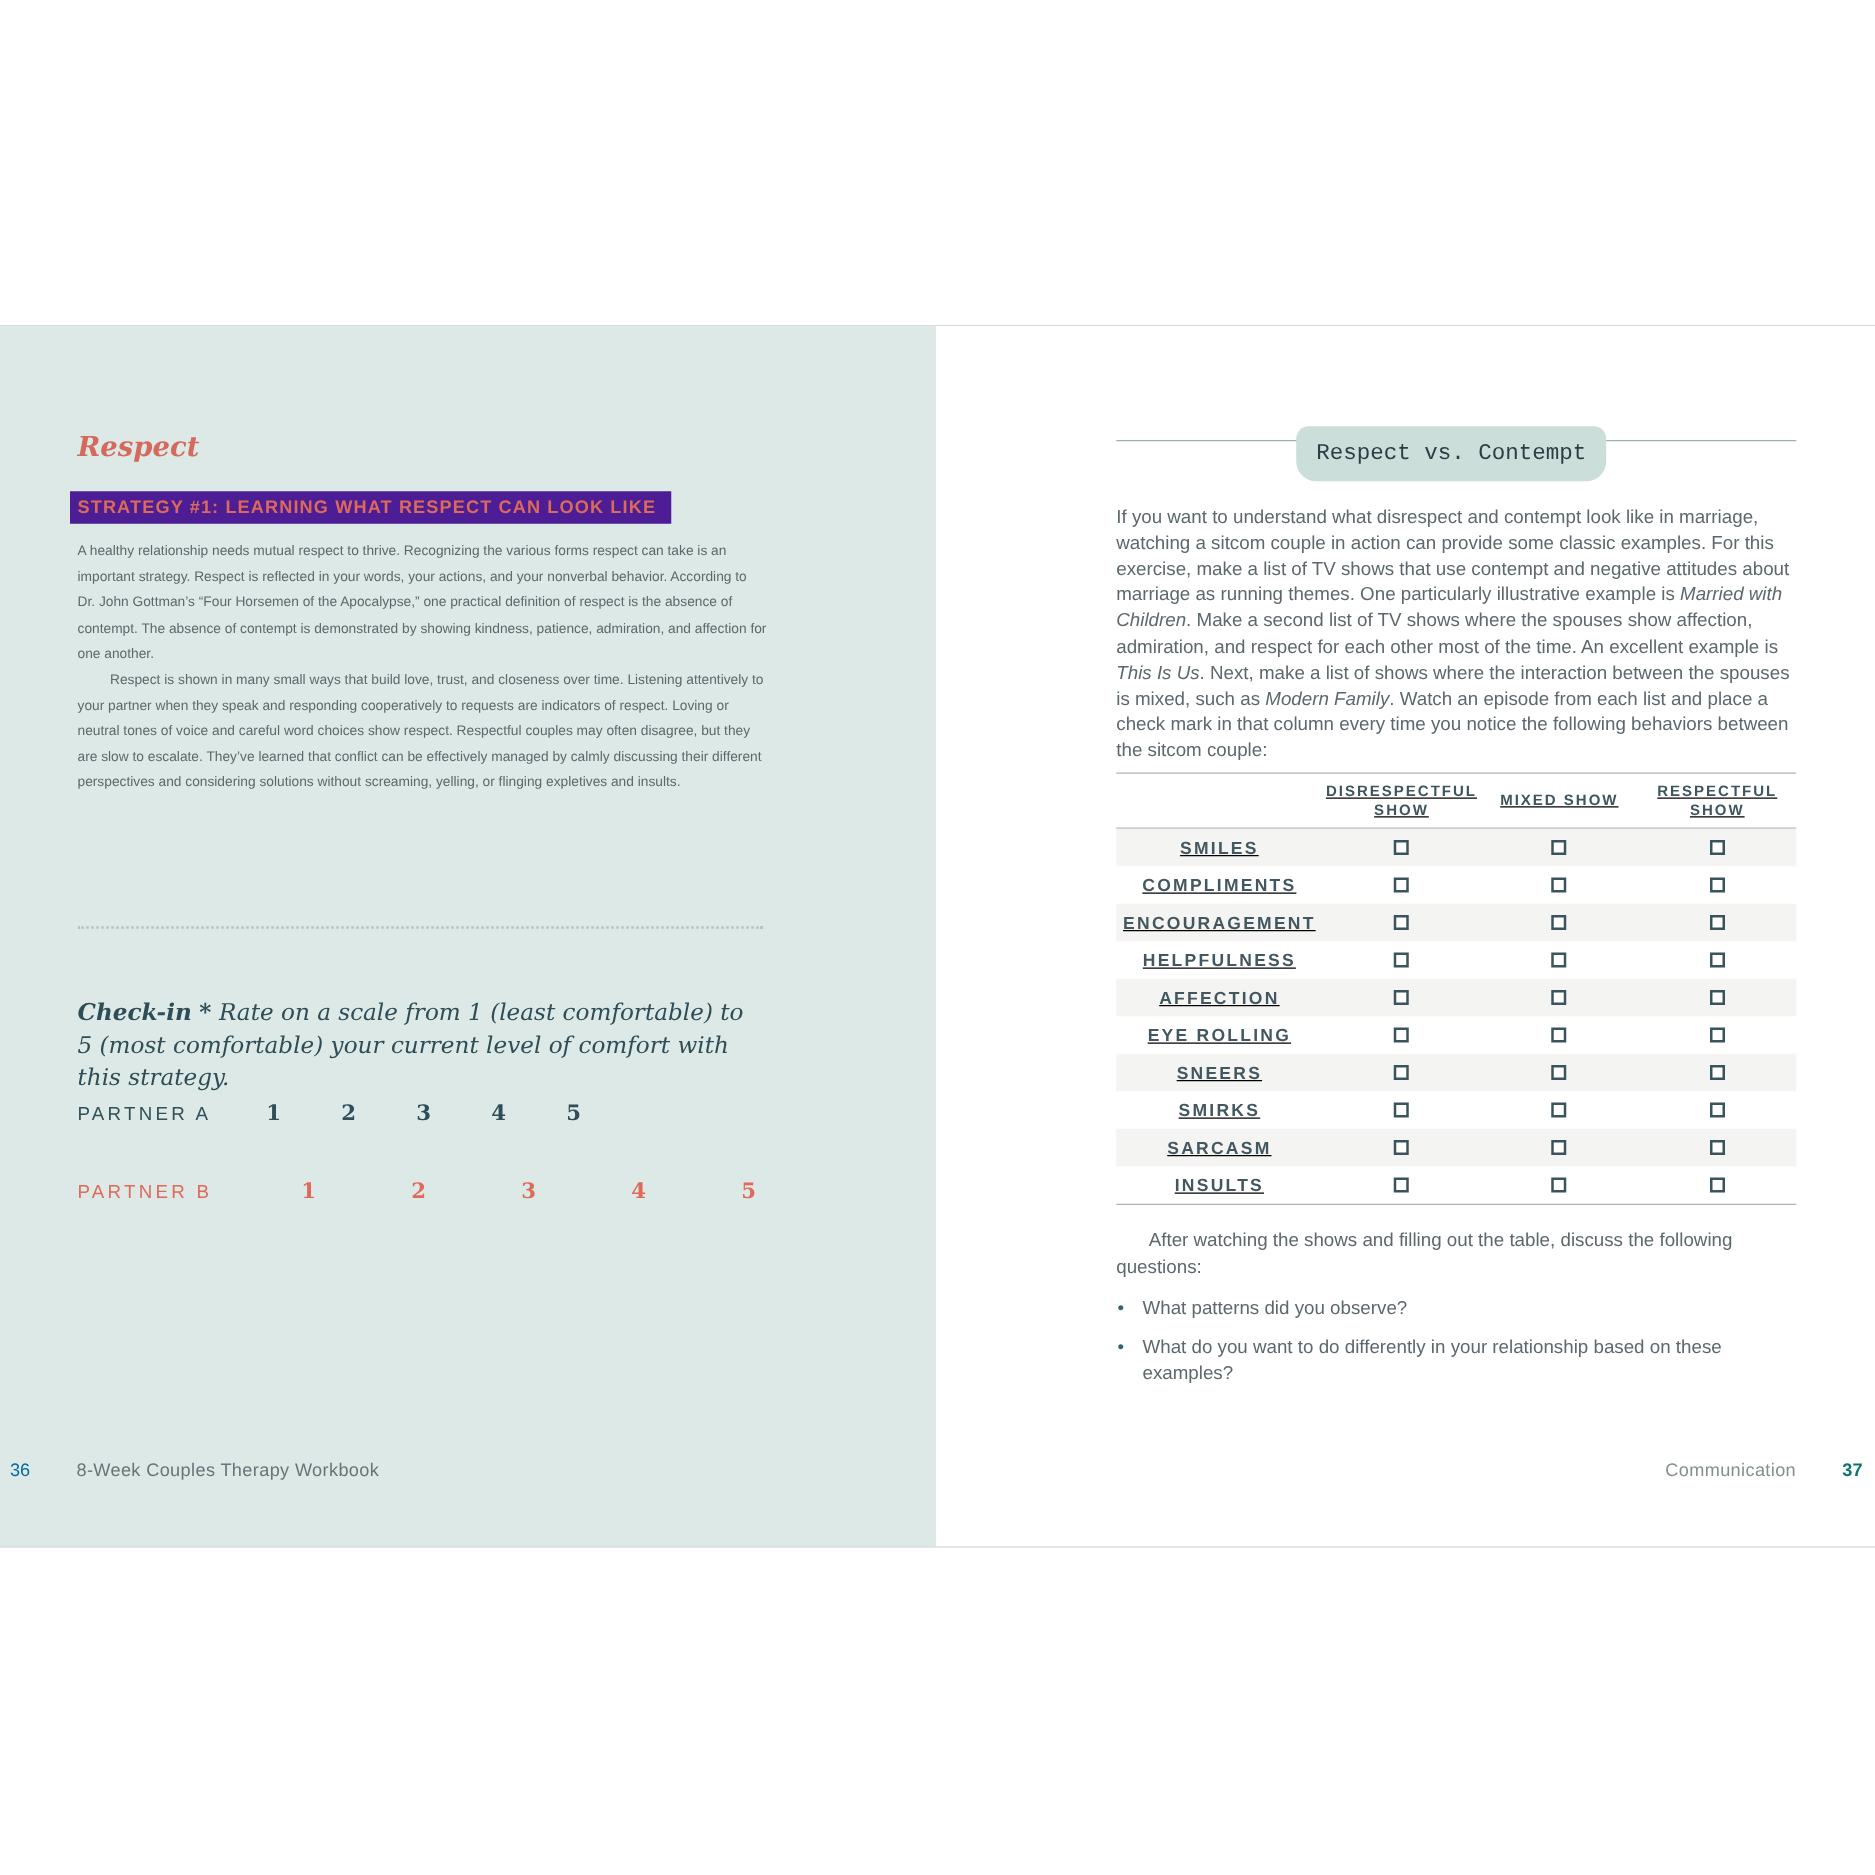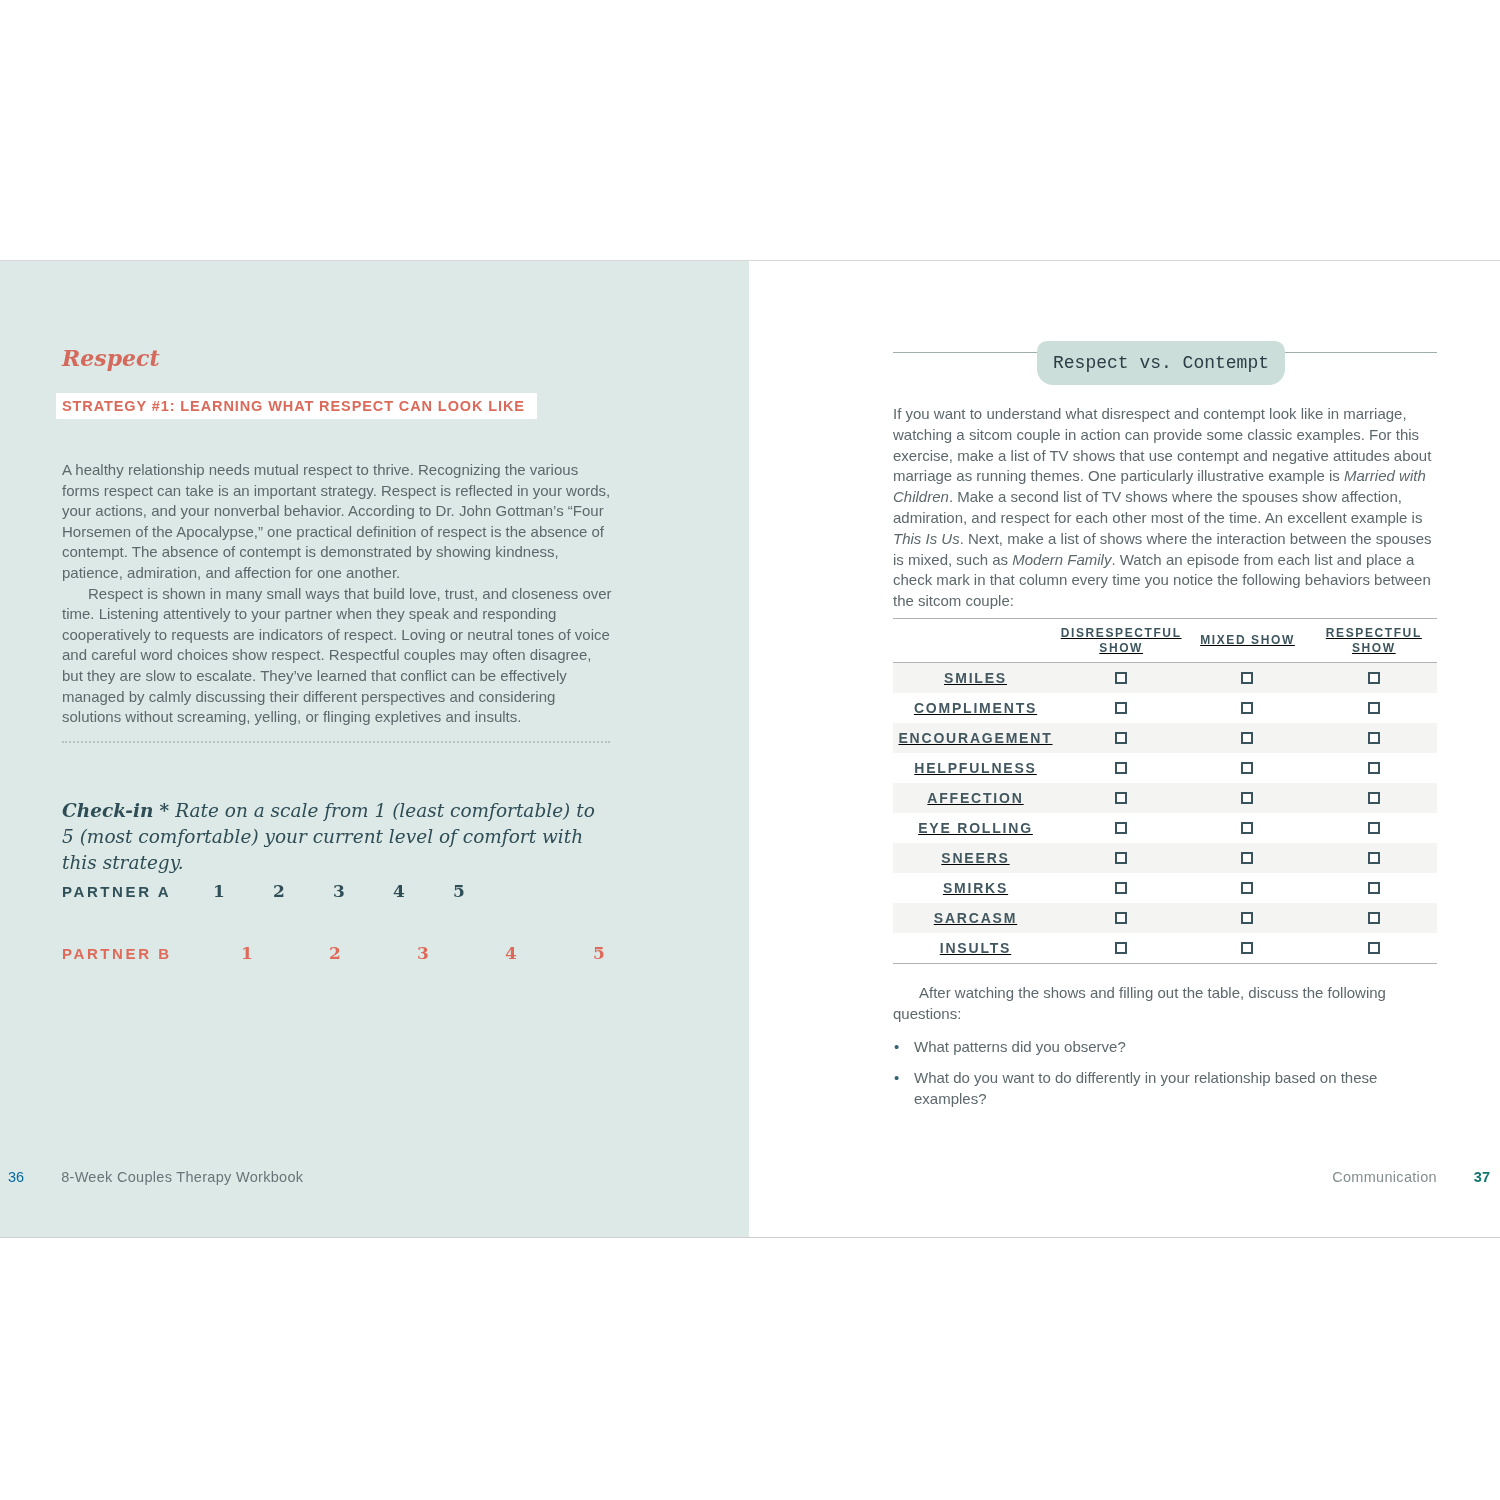--- a/index.html
+++ b/index.html
@@ -23,49 +23,49 @@
 
   
   .lp-title {
     position: absolute; left: 62px; top: 84px;
     font-family: "DejaVu Serif", serif;
     font-weight: bold; font-size: 22px; color: #d5695c; font-style: italic;
   }
   .lp-strategy {
     position: absolute; left: 56px; top: 132px;
     display: inline-block;
-    background: #ffffff; color: #dc6a5a;
+    background: #4c1d95; color: #dc6a5a;
     font-size: 14.5px; font-weight: bold; letter-spacing: 0.9px;
     padding: 5px 12px 5px 6px;
     white-space: nowrap;
   }
   .lp-body {
     position: absolute; left: 62px; top: 170px; width: 552px;
-    font-size: 15px; line-height: 20.6px; color: #5d686c; margin-top: 29px;
+    font-size: 11px; line-height: 20.6px; color: #5d686c;
   }
   .lp-body p + p { text-indent: 26px; }
   .lp-divider {
     position: absolute; left: 62px; top: 480px; width: 548px;
     border-top: 2px dotted #b7c3c0;
   }
   .lp-checkin {
     position: absolute; left: 62px; top: 537px; width: 545px;
     font-family: "DejaVu Serif", serif; font-style: italic;
     font-size: 18.5px; line-height: 26px; color: #2e4d56;
   }
   .lp-checkin .ck-label { font-weight: bold; }
   .lp-checkin .ck-star { font-weight: bold; font-style: normal; padding: 0 6px; }
   .partner-row {
     position: absolute; left: 62px; display: flex; align-items: baseline;
   }
   .partner-a { top: 620px; }
   .partner-b { top: 682px; gap: 28px; }
   .partner-label {
     width: 151px;
-    font-size: 15px; font-weight: bold; letter-spacing: 2.6px;
+    font-size: 15px; font-weight: normal; letter-spacing: 2.6px;
     color: #31505a;
   }
   .scale-num {
     width: 60px;
     font-family: "DejaVu Serif", serif; font-weight: bold;
     font-size: 17px; color: #2f4e58;
     cursor: pointer;
   }
   .partner-b .partner-label, .partner-b .scale-num { color: #e06a59; }
   .lp-footer {

